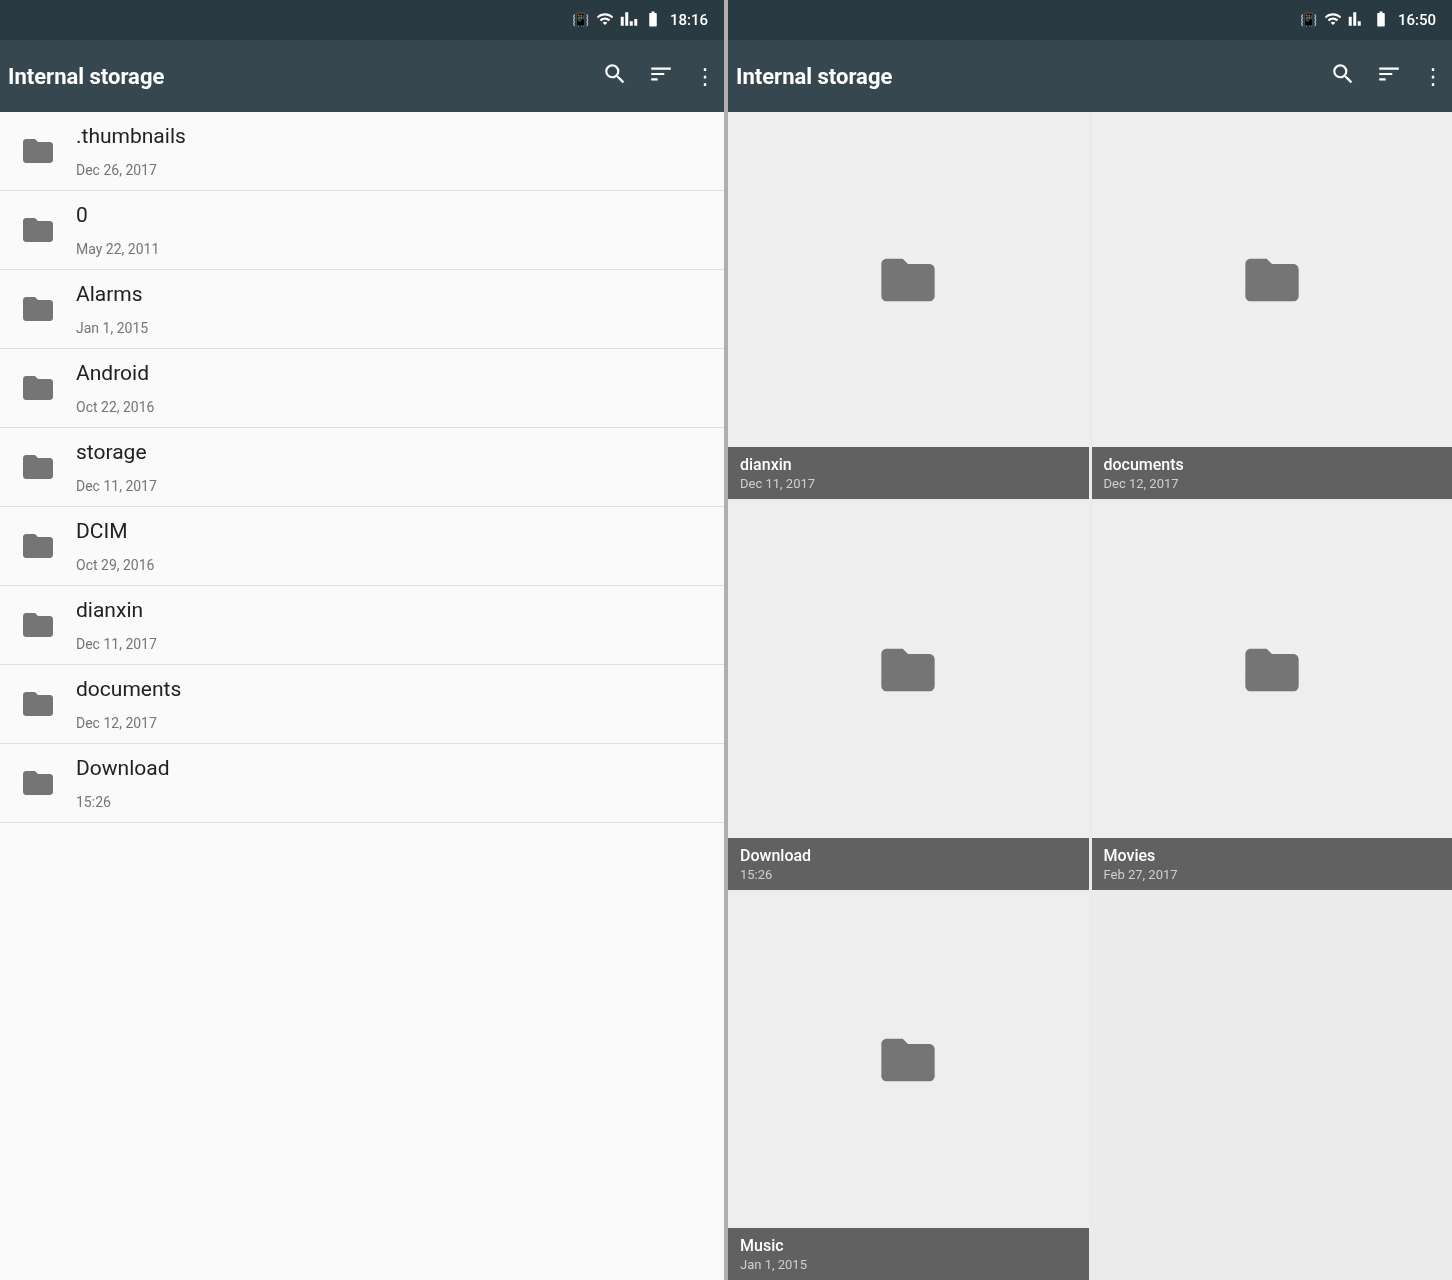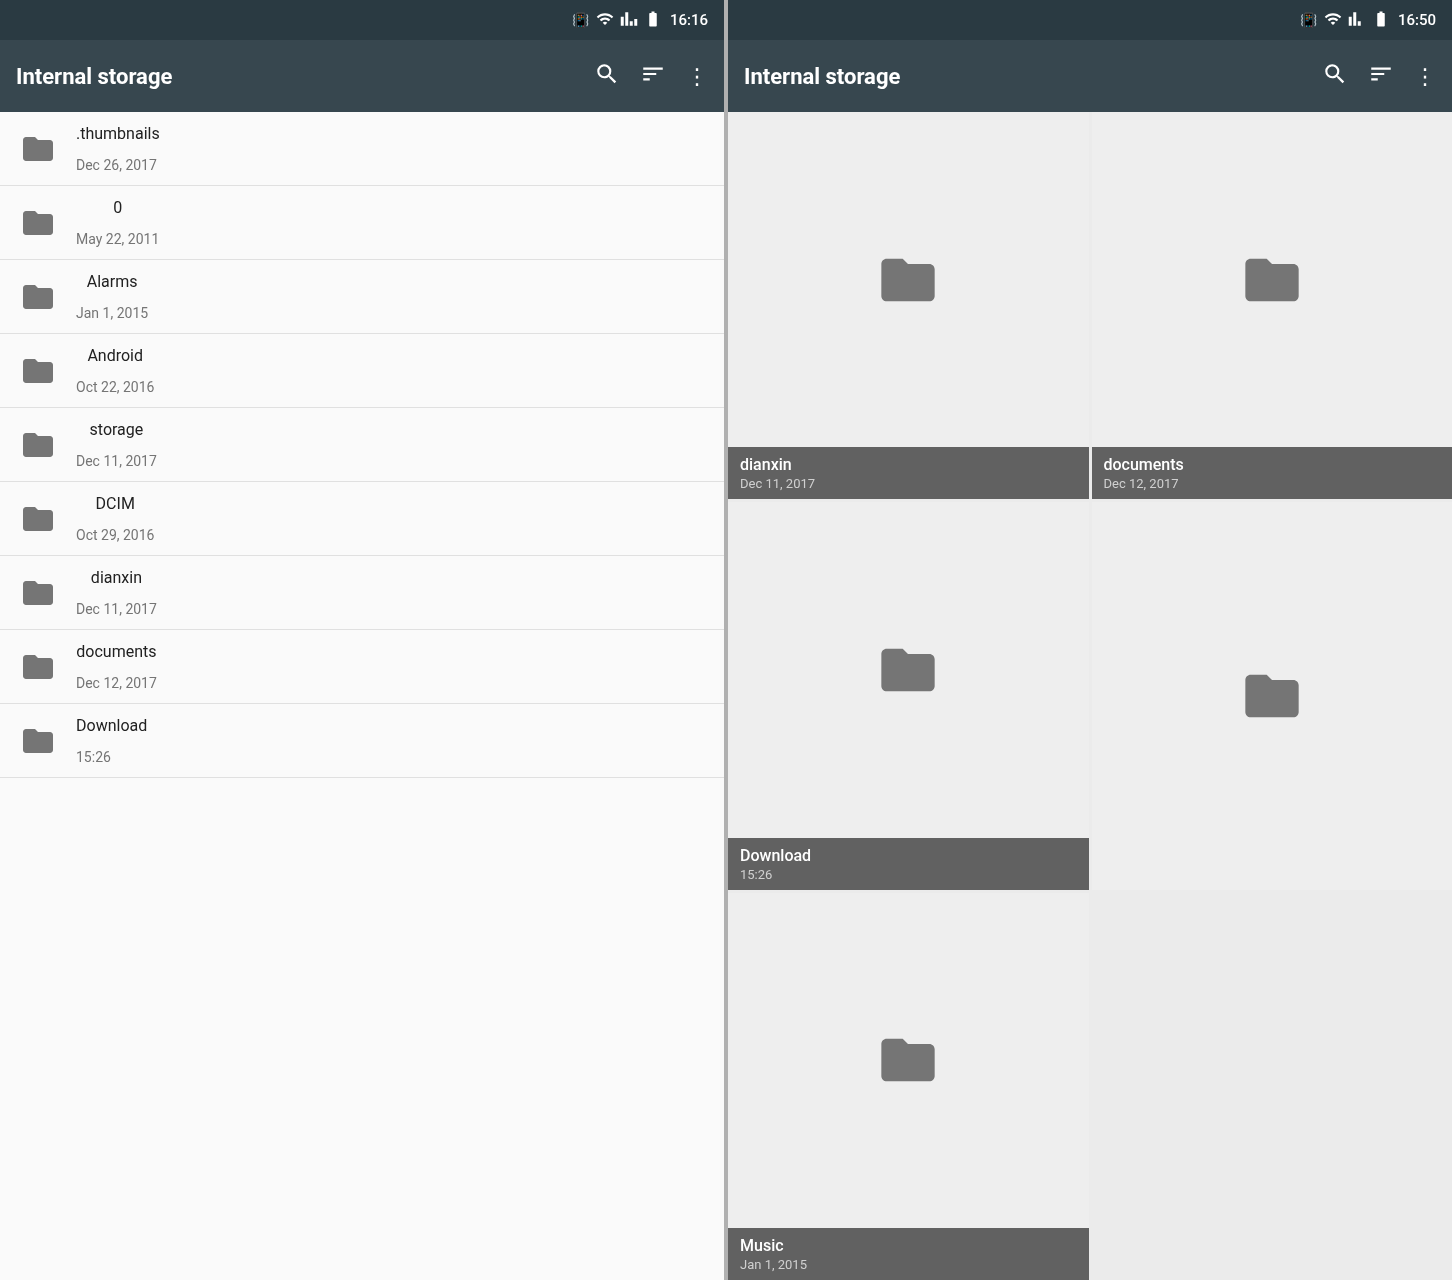--- a/index.html
+++ b/index.html
@@ -44,21 +44,21 @@
       color: white;
       font-size: 14px;
     }
 
     
     .toolbar {
       background: #37474f;
       height: 72px;
       display: flex;
       align-items: center;
-      padding: 0 16px;
+      padding: 0 8px;
     }
     .toolbar-title {
       color: white;
       font-size: 22px;
       font-weight: bold;
       flex: 1;
     }
     .toolbar-actions {
       display: flex;
       align-items: center;
@@ -101,24 +101,23 @@
     }
     .folder-icon-list svg {
       width: 36px;
       height: 36px;
     }
     .list-item-info {
       display: flex;
       flex-direction: column;
     }
     .list-item-name {
-      font-size: 16px;
+      font-size: 21px;
       color: #212121;
       font-weight: 400;
-      text-align: center;
     }
     .list-item-date {
       font-size: 14px;
       color: #757575;
       margin-top: 14px;
     }
 
     
     .grid-view {
       flex: 1;
@@ -182,21 +181,21 @@
         <svg width="18" height="18" viewBox="0 0 24 24" fill="white">
             <path d="M1 21h4V9H1v12zm6 0h4V3H7v18zm6 0h4v-6h-4v6zm6 0h4v-9h-4v9z"></path>
           </svg>
       </span>
       <span class="status-icon">
         <svg width="18" height="18" viewBox="0 0 24 24" fill="white">
             <path d="M15.67 4H14V2h-4v2H8.33C7.6 4 7 4.6 7 5.33v15.33C7 21.4 7.6 22 8.33 22h7.33c.74 0 1.34-.6 1.34-1.33V5.33C17 4.6 16.4 4 15.67 4z"></path>
           </svg>
       </span>
     </div>
-    <span class="time">16:16</span>
+    <span class="time">18:16</span>
   </div>
 
   <div class="toolbar">
     <span class="toolbar-title">Internal storage</span>
     <div class="toolbar-actions">
       <span class="toolbar-icon">
         <svg width="26" height="26" viewBox="0 0 24 24" fill="white">
             <path d="M15.5 14h-.79l-.28-.27A6.471 6.471 0 0 0 16 9.5 6.5 6.5 0 1 0 9.5 16c1.61 0 3.09-.59 4.23-1.57l.27.28v.79l5 4.99L20.49 19l-4.99-5zm-6 0C7.01 14 5 11.99 5 9.5S7.01 5 9.5 5 14 7.01 14 9.5 11.99 14 9.5 14z"></path>
           </svg>
       </span>
@@ -390,20 +389,24 @@
       <div class="grid-item-name">Download</div>
       <div class="grid-item-date">15:26</div>
     </div>
   </div>
       <div class="grid-item">
     <div class="grid-item-icon-area">
       <svg width="64" height="64" viewBox="0 0 24 24">
             <path class="folder-shape" d="M10 4H4c-1.1 0-1.99.9-1.99 2L2 18c0 1.1.9 2 2 2h16c1.1 0 2-.9 2-2V8c0-1.1-.9-2-2-2h-8l-2-2z"></path>
           </svg>
     </div>
+    <div class="grid-item-label">
+      <div class="grid-item-name">Movies</div>
+      <div class="grid-item-date">Feb 27, 2017</div>
+    </div>
   </div>
       <div class="grid-item">
     <div class="grid-item-icon-area">
       <svg width="64" height="64" viewBox="0 0 24 24">
             <path class="folder-shape" d="M10 4H4c-1.1 0-1.99.9-1.99 2L2 18c0 1.1.9 2 2 2h16c1.1 0 2-.9 2-2V8c0-1.1-.9-2-2-2h-8l-2-2z"></path>
           </svg>
     </div>
     <div class="grid-item-label">
       <div class="grid-item-name">Music</div>
       <div class="grid-item-date">Jan 1, 2015</div>

